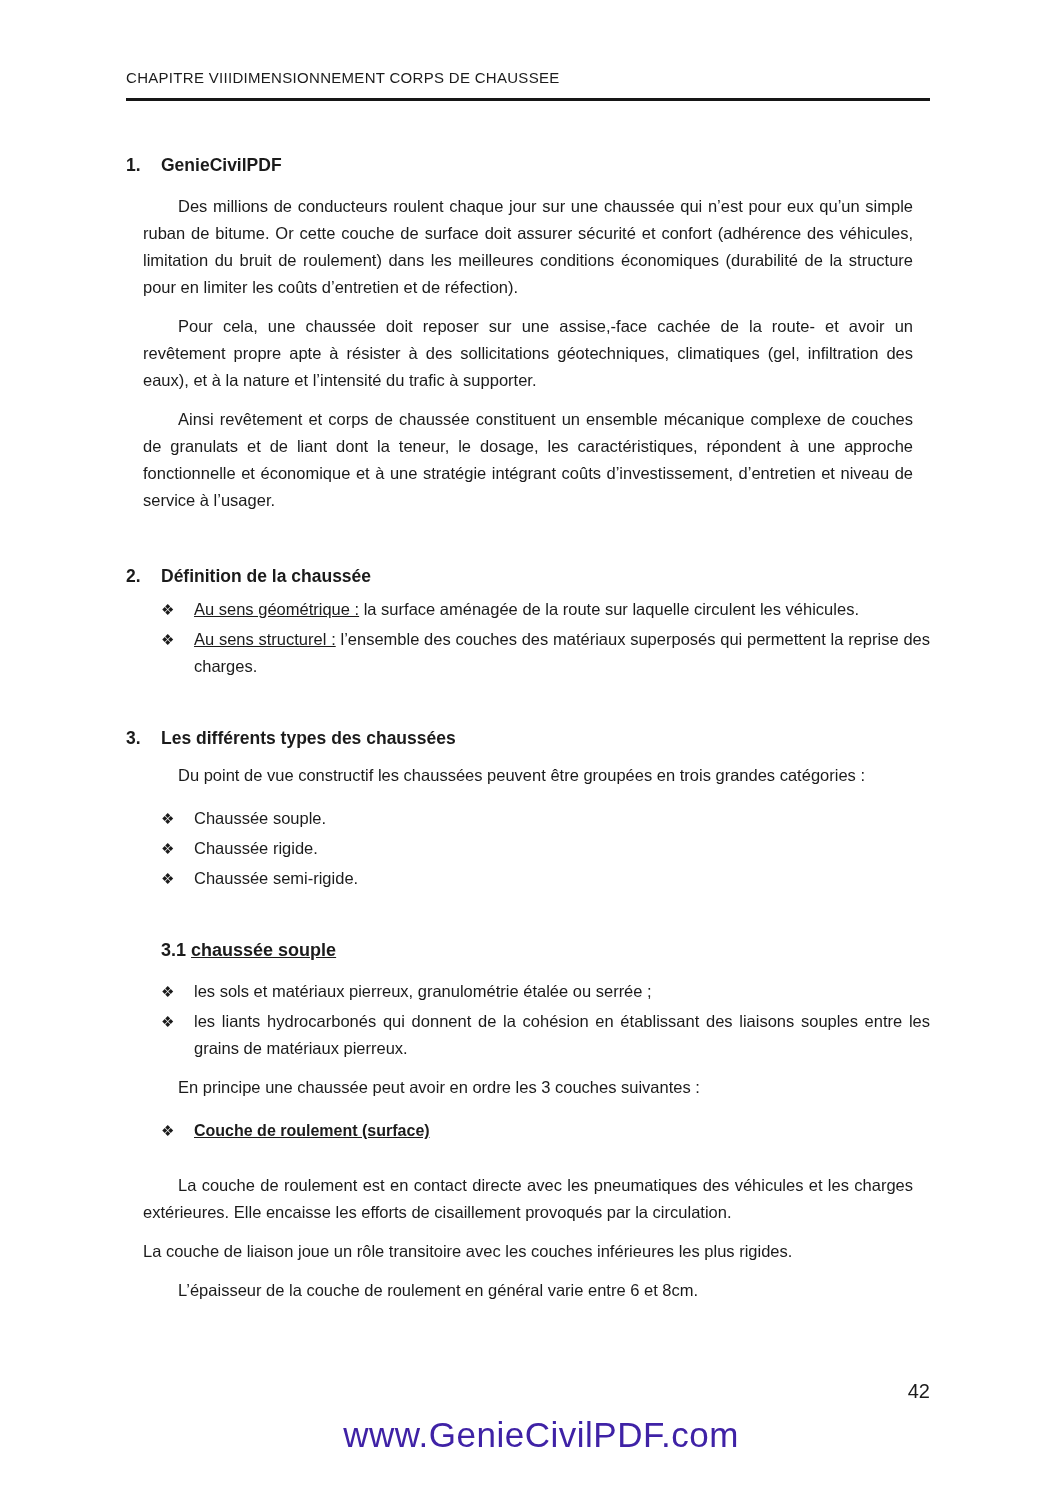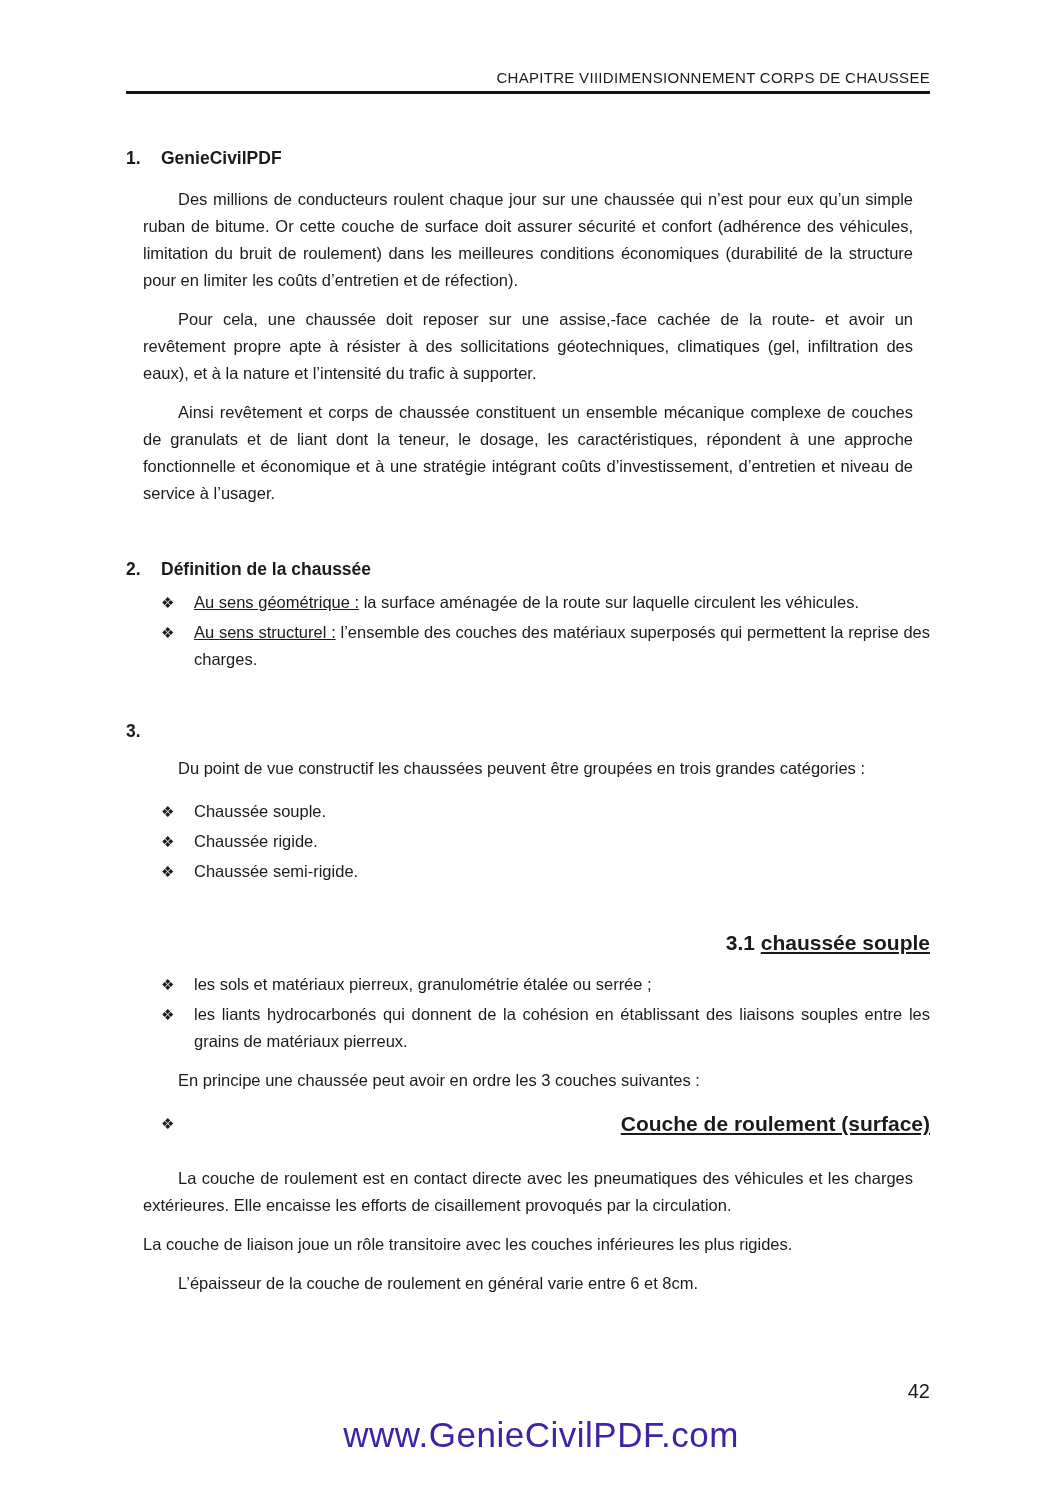--- a/index.html
+++ b/index.html
@@ -12,61 +12,61 @@
     background: #ffffff;
     color: #1b1b1b;
     font-family: "Liberation Sans", "DejaVu Sans", sans-serif;
     font-size: 16.5px;
     line-height: 27px;
     overflow: hidden;
   }
   .content { padding: 64px 128px 0 126px; }
   .page-header {
     display: flex;
-    justify-content: flex-end;
+    justify-content: flex-start;
     align-items: flex-end;
     font-size: 15px;
     letter-spacing: 0.3px;
+    padding-bottom: 7px;
     border-bottom: 3px solid #161616;
   }
   .h-sec {
     display: flex;
     font-weight: bold;
     font-size: 17.5px;
     line-height: 24px;
   }
   .h-sec .num { width: 35px; flex: none; }
   .h1 { margin-top: 52px; margin-bottom: 16px; }
   .h2 { margin-top: 50px; margin-bottom: 8px; }
   .h3 { margin-top: 46px; margin-bottom: 10px; }
   .h31 {
     margin-top: 46px;
     margin-left: 35px;
     margin-bottom: 16px;
     font-weight: bold;
-    font-size: 21px;
+    font-size: 18px;
     line-height: 24px;
-    text-align: right;
   }
   .h31 .u { text-decoration: underline; }
   .para {
     text-align: justify;
     text-indent: 35px;
     margin: 12px 17px;
   }
   .para.noindent { text-indent: 0; }
   .para.nojust { text-align: left; }
   .blist { margin-left: 35px; margin-top: 8px; margin-bottom: 8px; }
   .blist.gap { margin-top: 16px; }
   .bullet { display: flex; margin: 3px 0; }
   .bullet .marker { width: 33px; flex: none; font-size: 15px; }
   .bullet .btext { flex: 1; }
   .bullet .btext.just { text-align: justify; }
   .lead { text-decoration: underline; }
-  .sub-bullet-title { font-weight: bold; text-decoration: underline; font-size: 21px; text-align: right; }
+  .sub-bullet-title { font-weight: bold; text-decoration: underline; font-size: 16px; }
   .spacer-sm { height: 8px; }
   .page-number {
     position: absolute;
     top: 1378px;
     right: 128px;
     font-size: 20px;
   }
   .watermark {
     position: absolute;
     top: 1414px;
@@ -108,20 +108,21 @@
         <span class="btext"><span class="lead">Au sens géométrique :</span><span> la surface aménagée de la route sur laquelle circulent les véhicules.</span></span>
       </div>
       <div class="bullet">
         <span class="marker">❖</span>
         <span class="btext just"><span class="lead">Au sens structurel :</span><span> l’ensemble des couches des matériaux superposés qui permettent la reprise des charges.</span></span>
       </div>
     </div>
 
     <div class="h-sec h3">
       <span class="num">3.</span>
+      <span>Les différents types des chaussées</span>
     </div>
     <p class="para nojust">Du point de vue constructif les chaussées peuvent être groupées en trois grandes catégories :</p>
     <div class="blist gap">
       <div class="bullet">
         <span class="marker">❖</span>
         <span class="btext">Chaussée souple.</span>
       </div>
       <div class="bullet">
         <span class="marker">❖</span>
         <span class="btext">Chaussée rigide.</span>

